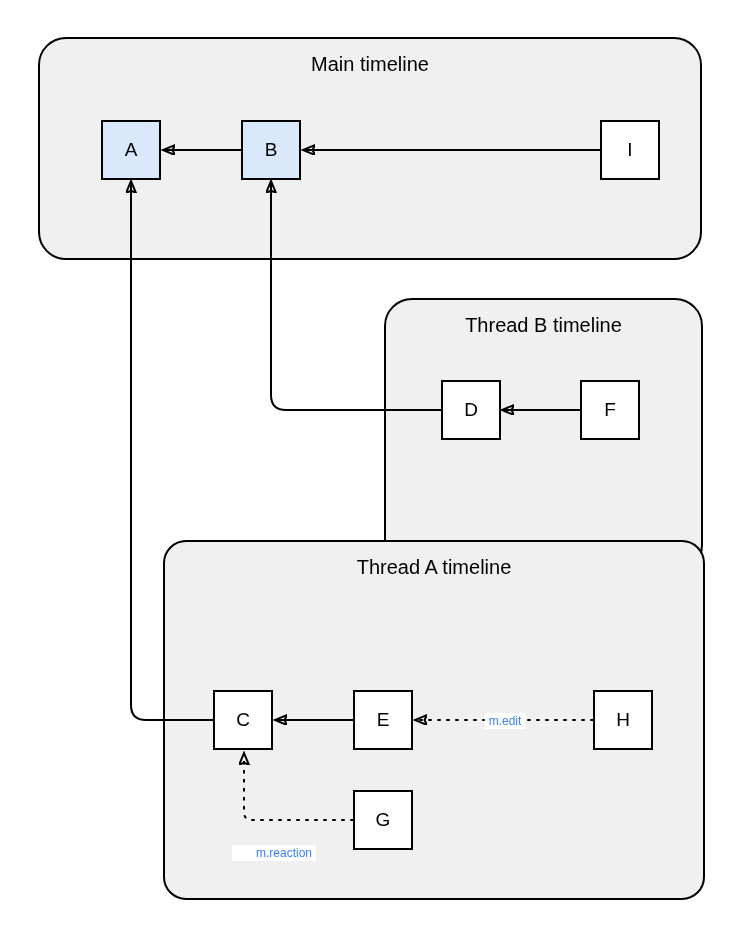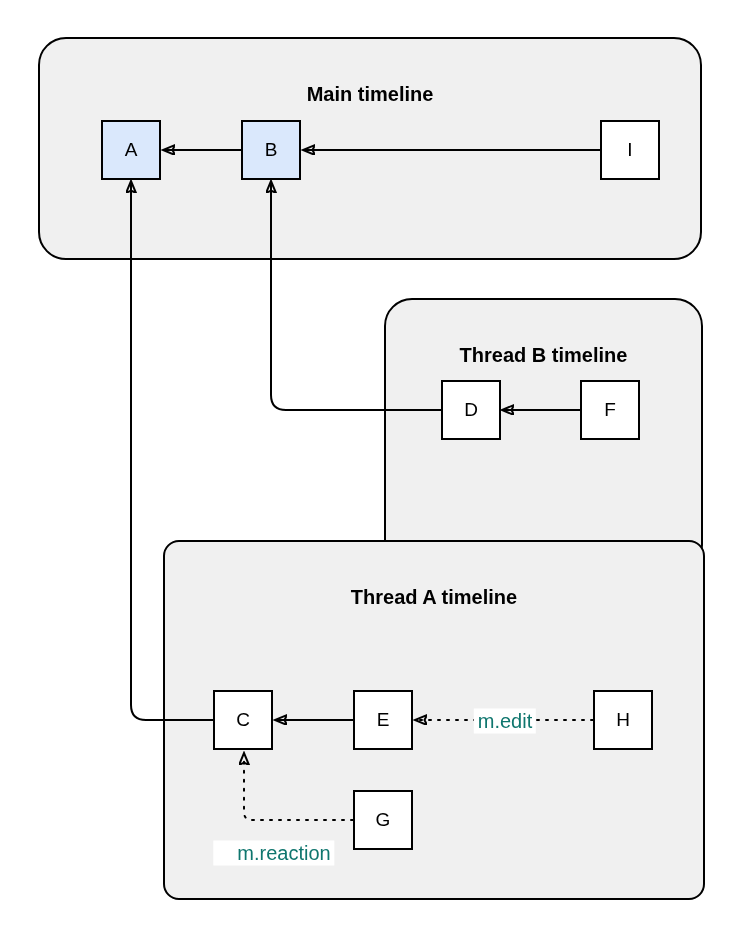--- a/index.html
+++ b/index.html
@@ -26,29 +26,28 @@
     background:var(--container-fill);
     border:2px solid var(--stroke);
     z-index:1;
   }
   .container-title{
     position:absolute;
     top:14px;
     left:0;
     width:100%;
     text-align:center;
-    font-weight:bold;
+    font-weight:normal;
     font-size:20px;
     color:#000000;
     z-index:2;
-    margin-top:30px;
   }
   #c-main   {left:38px;  top:37px;  width:664px; height:223px; border-radius:28px;}
   #c-threadb{left:384px; top:298px; width:319px; height:275px; border-radius:28px;}
-  #c-threada{left:163px; top:540px; width:542px; height:360px; border-radius:16px;}
+  #c-threada{left:163px; top:540px; width:542px; height:360px; border-radius:23px;}
 
   svg.edges{
     position:absolute;
     left:0; top:0;
     width:756px; height:942px;
     z-index:3;
     pointer-events:none;
   }
   svg.edges path{
     fill:none;
@@ -71,22 +70,22 @@
     font-size:19px;
     color:#000000;
     z-index:4;
   }
   .node.hi{background:var(--node-highlight-fill);}
   .edge-label{
     position:absolute;
     transform:translate(-50%,-50%);
     background:var(--label-bg);
     padding:1px 4px;
-    font-size:20px;
-    color:#0f766e;
+    font-size:12px;
+    color:#3b82f6;
     white-space:nowrap;
     z-index:5;
   }
 </style>
 </head>
 <body>
 
 <div class="canvas">
 
   <div class="container-box" id="c-main">

